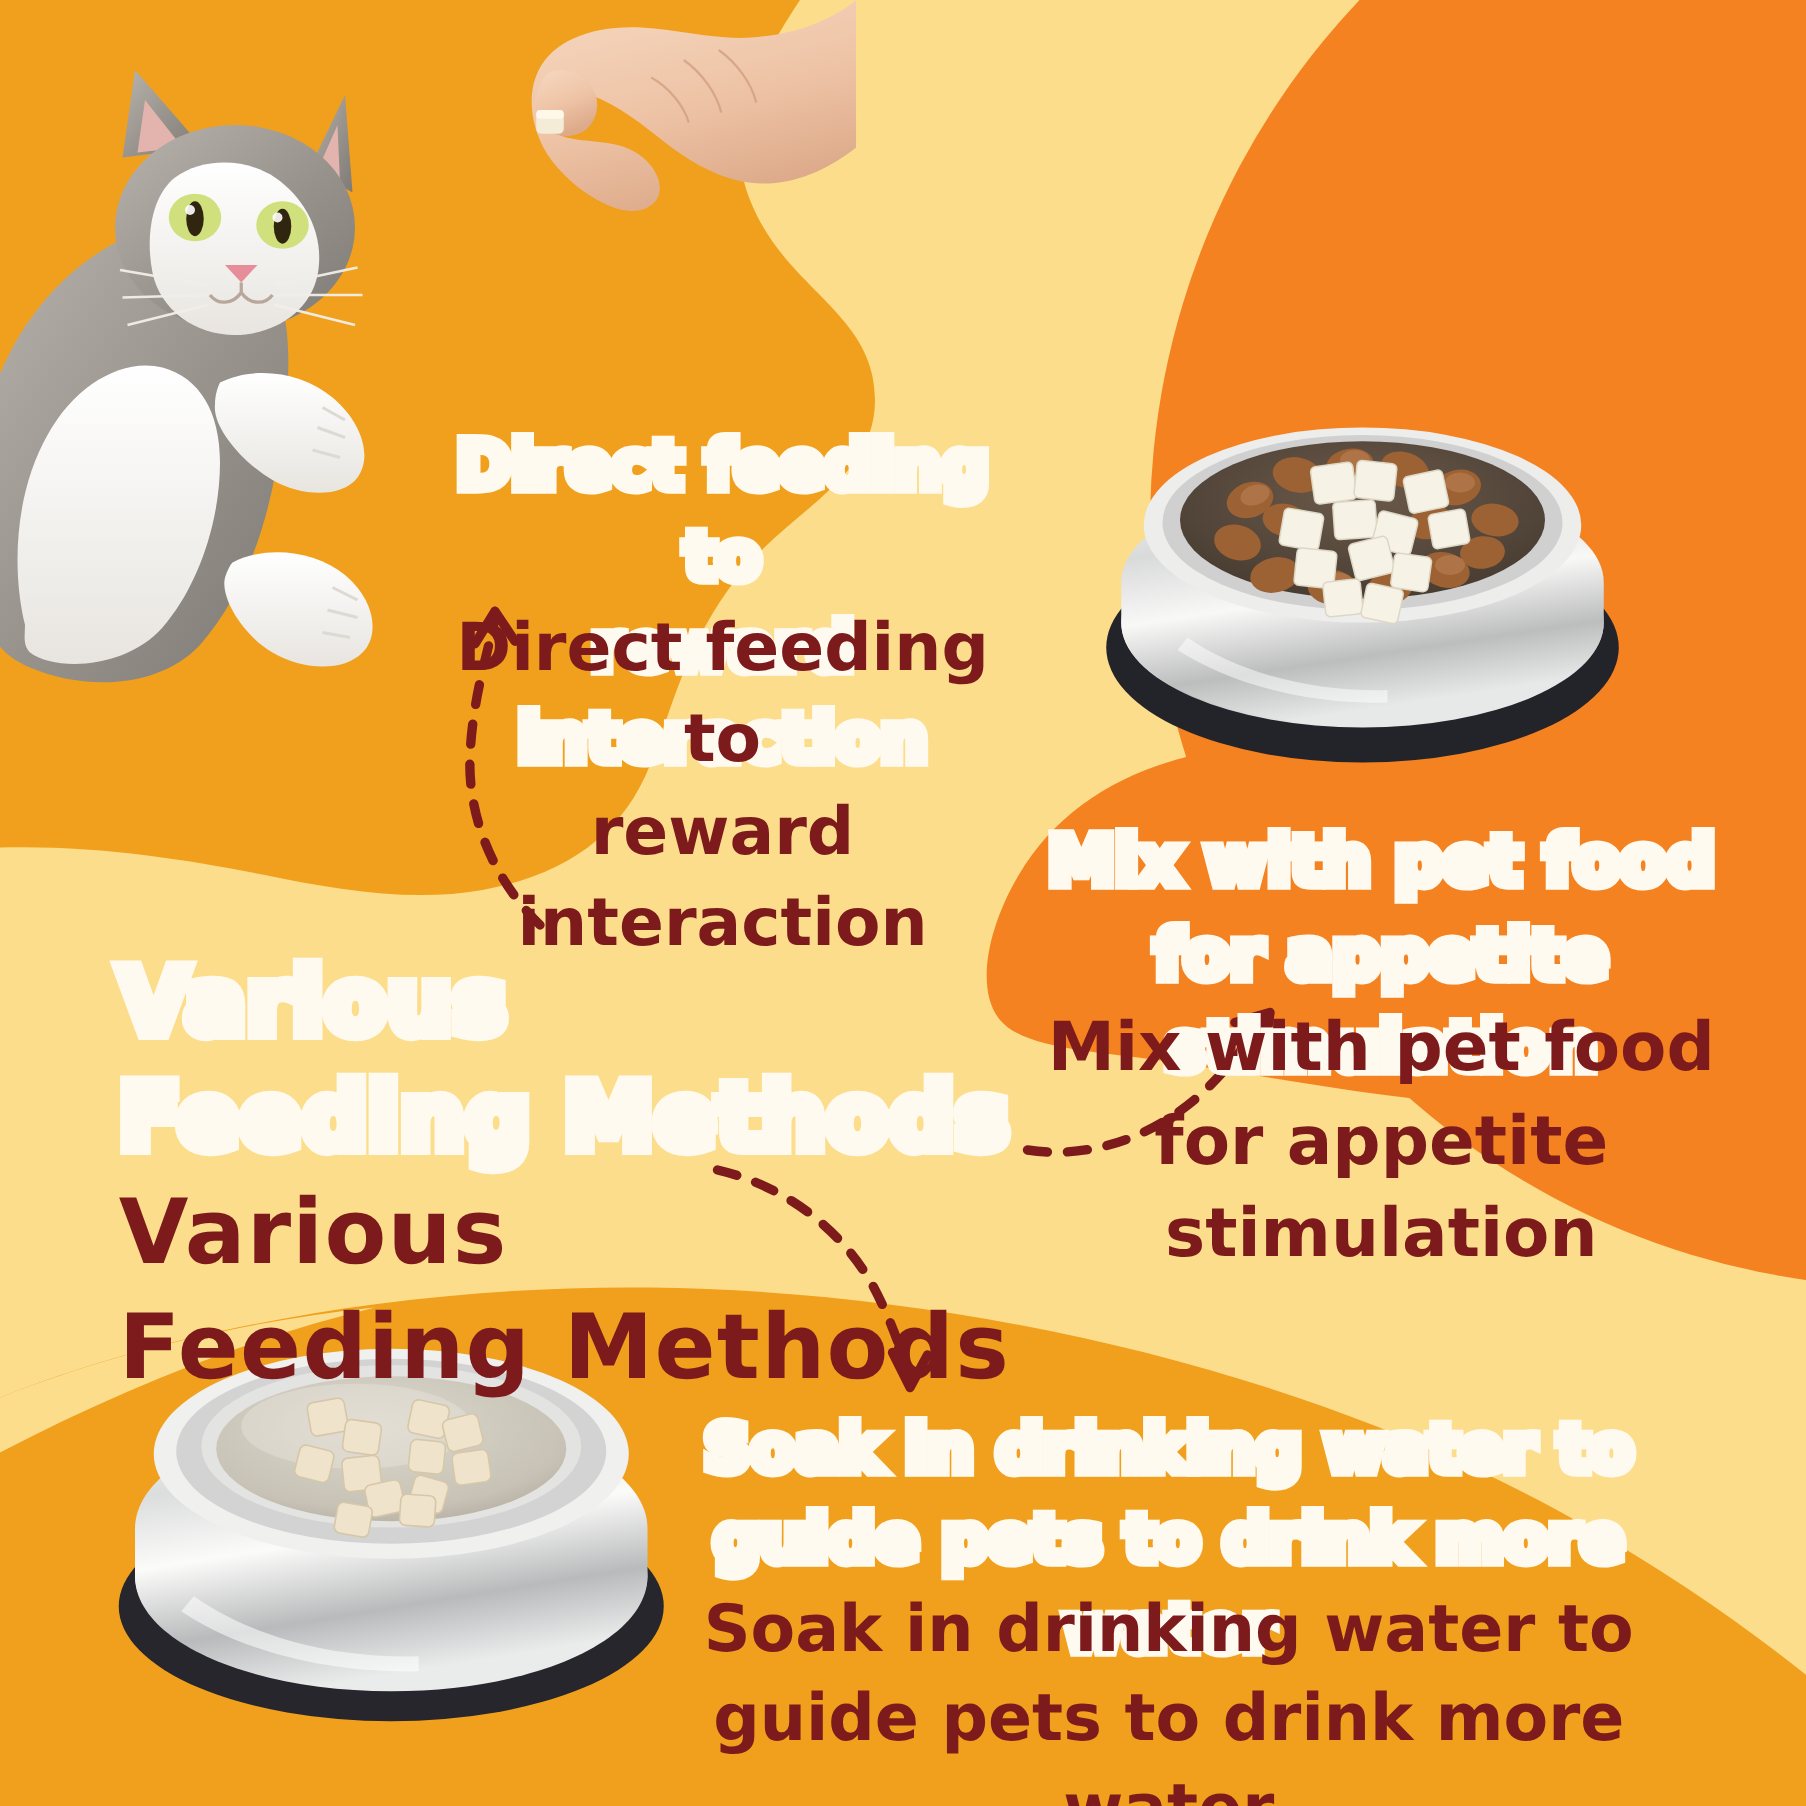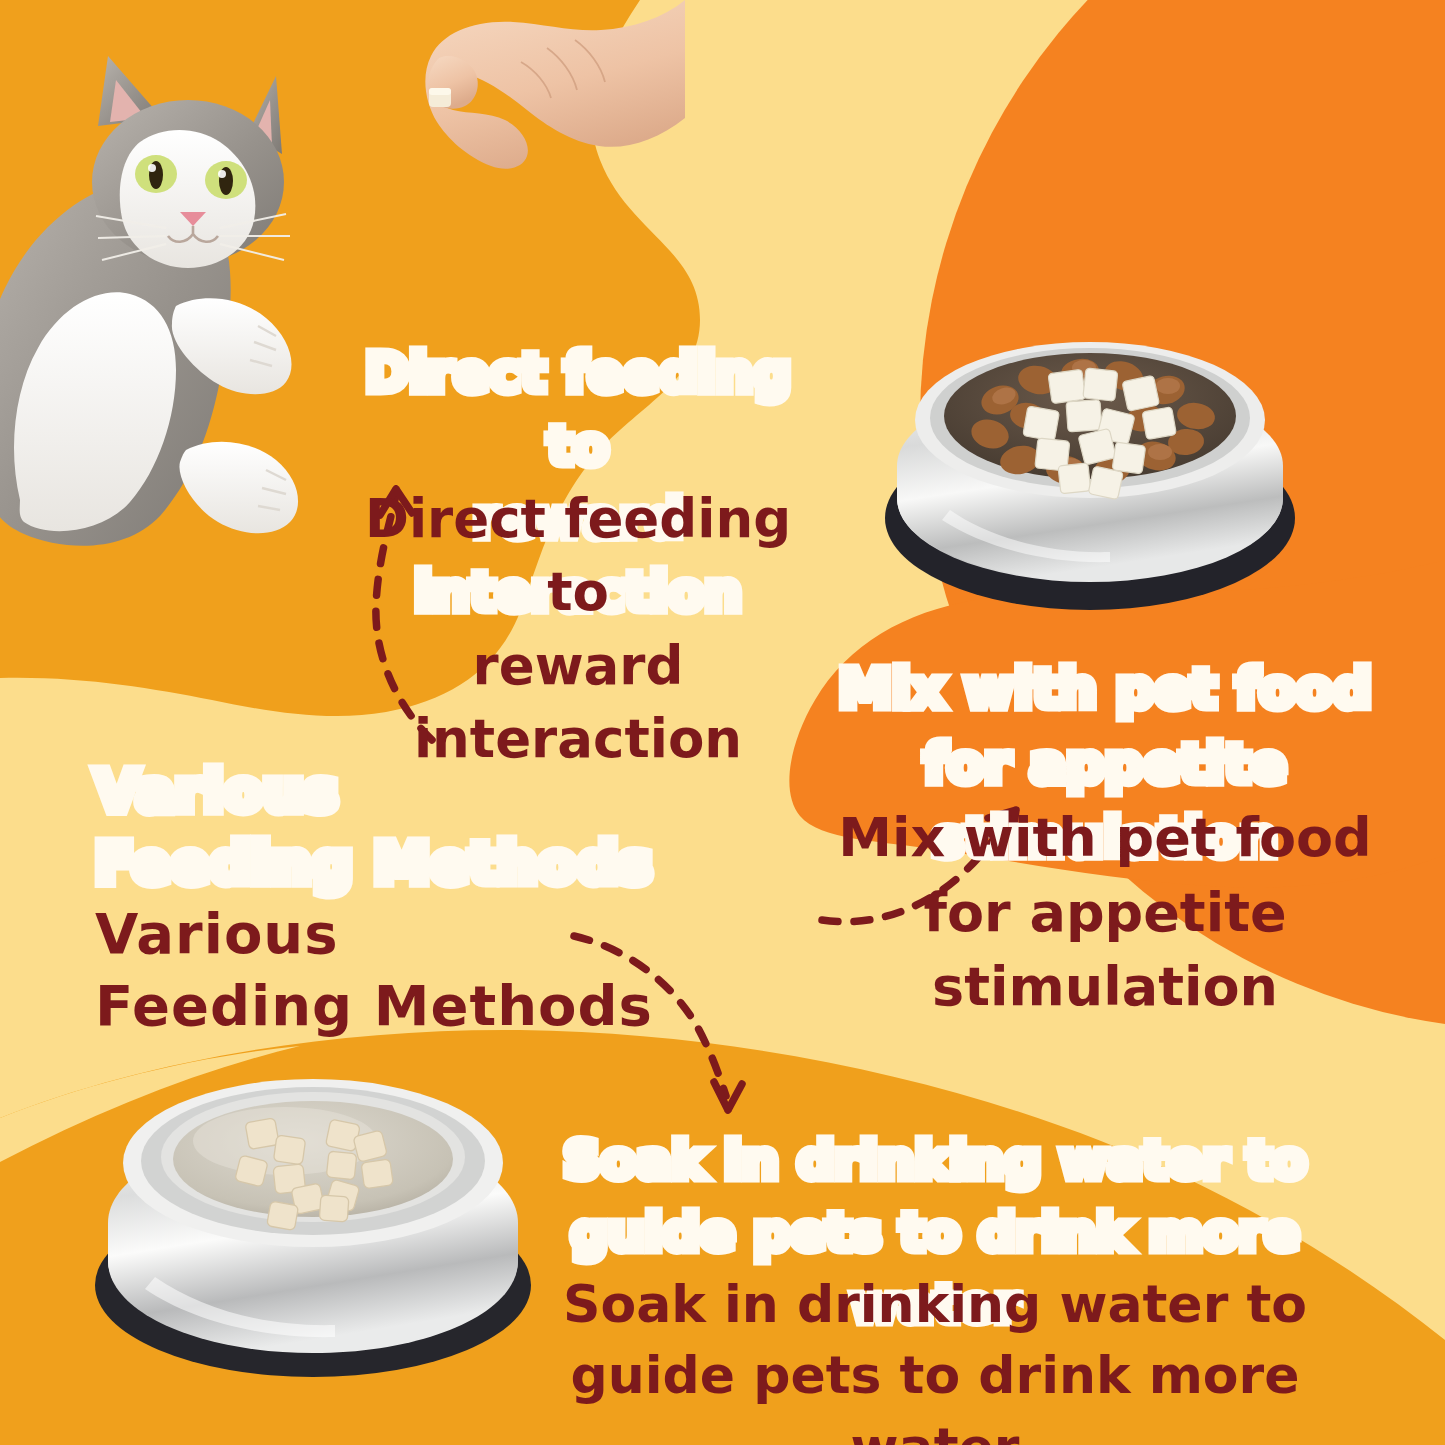--- a/index.html
+++ b/index.html
@@ -83,21 +83,21 @@
   }
   .cap-wrap .fill {
     position: relative;
     color: #7d1a1c;
   }
 
   #title-block {
     left: 95px;
     top: 755px;
     width: 760px;
-    font-size: 56px;
+    font-size: 72px;
     letter-spacing: 1px;
     text-align: left;
     line-height: 1.28;
   }
   #title-block .stroke { -webkit-text-stroke: 11px #fffaf0; }
 
   #cap-direct {
     left: 328px;
     top: 336px;
     width: 500px;

